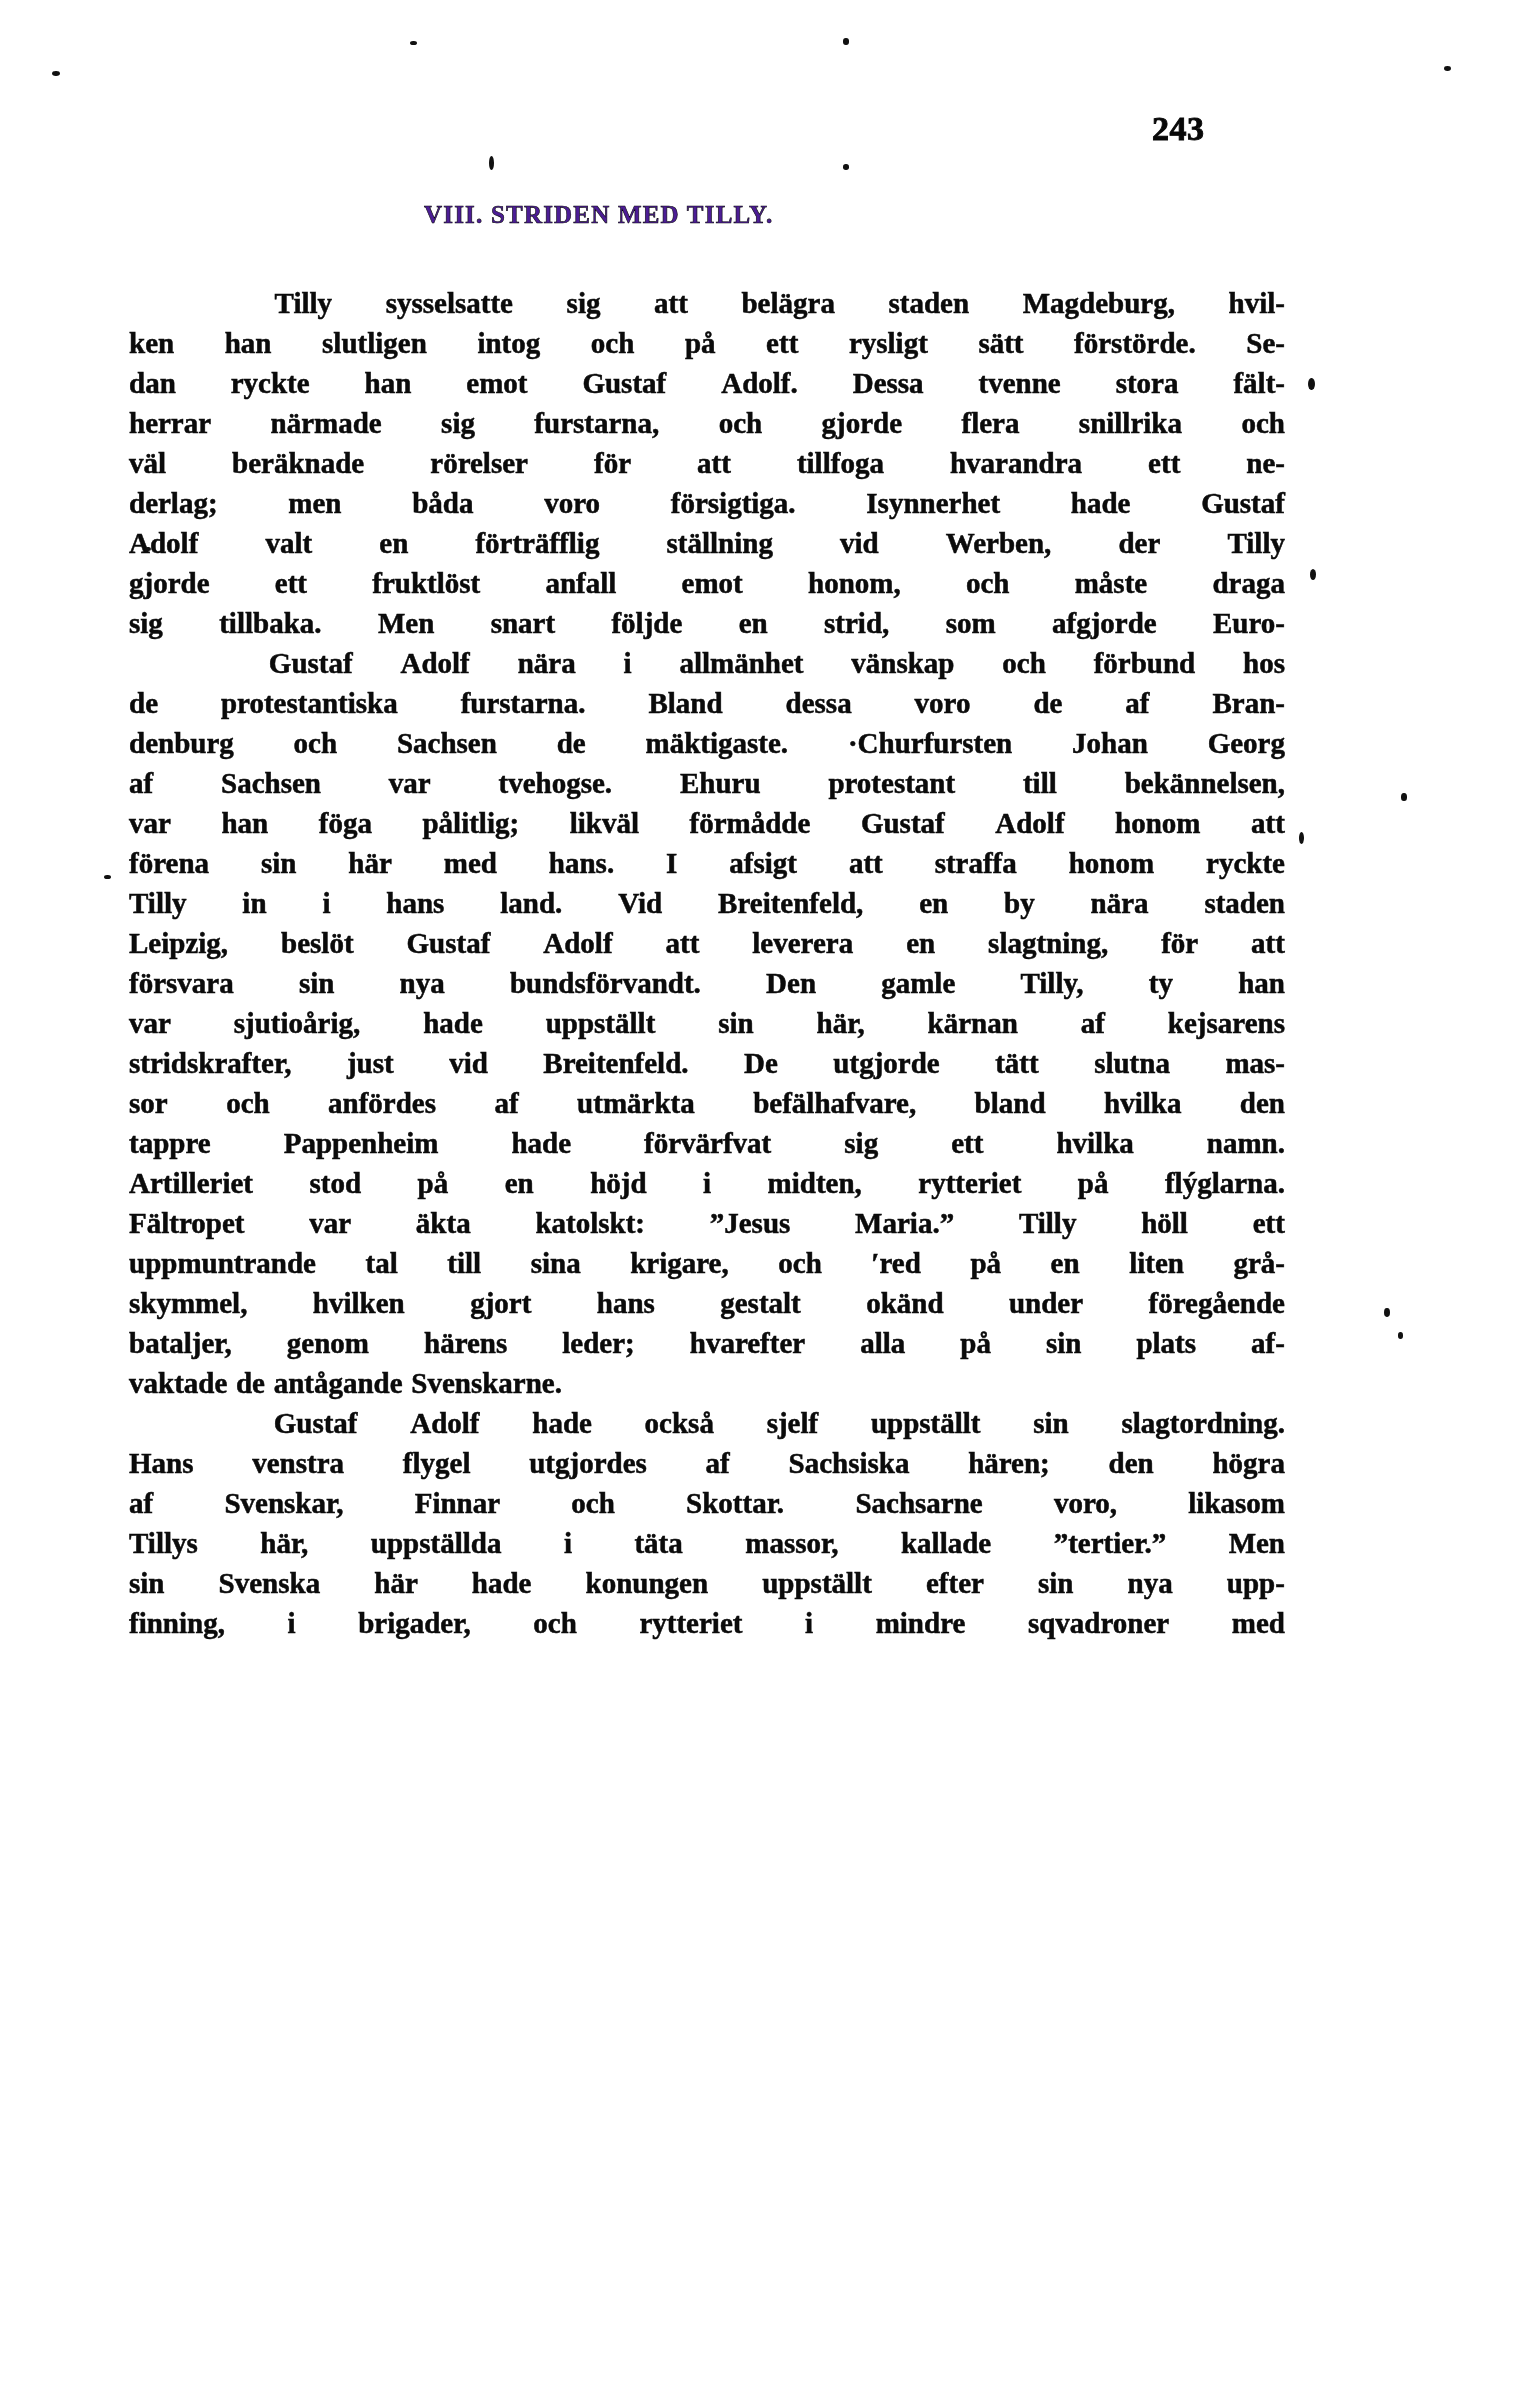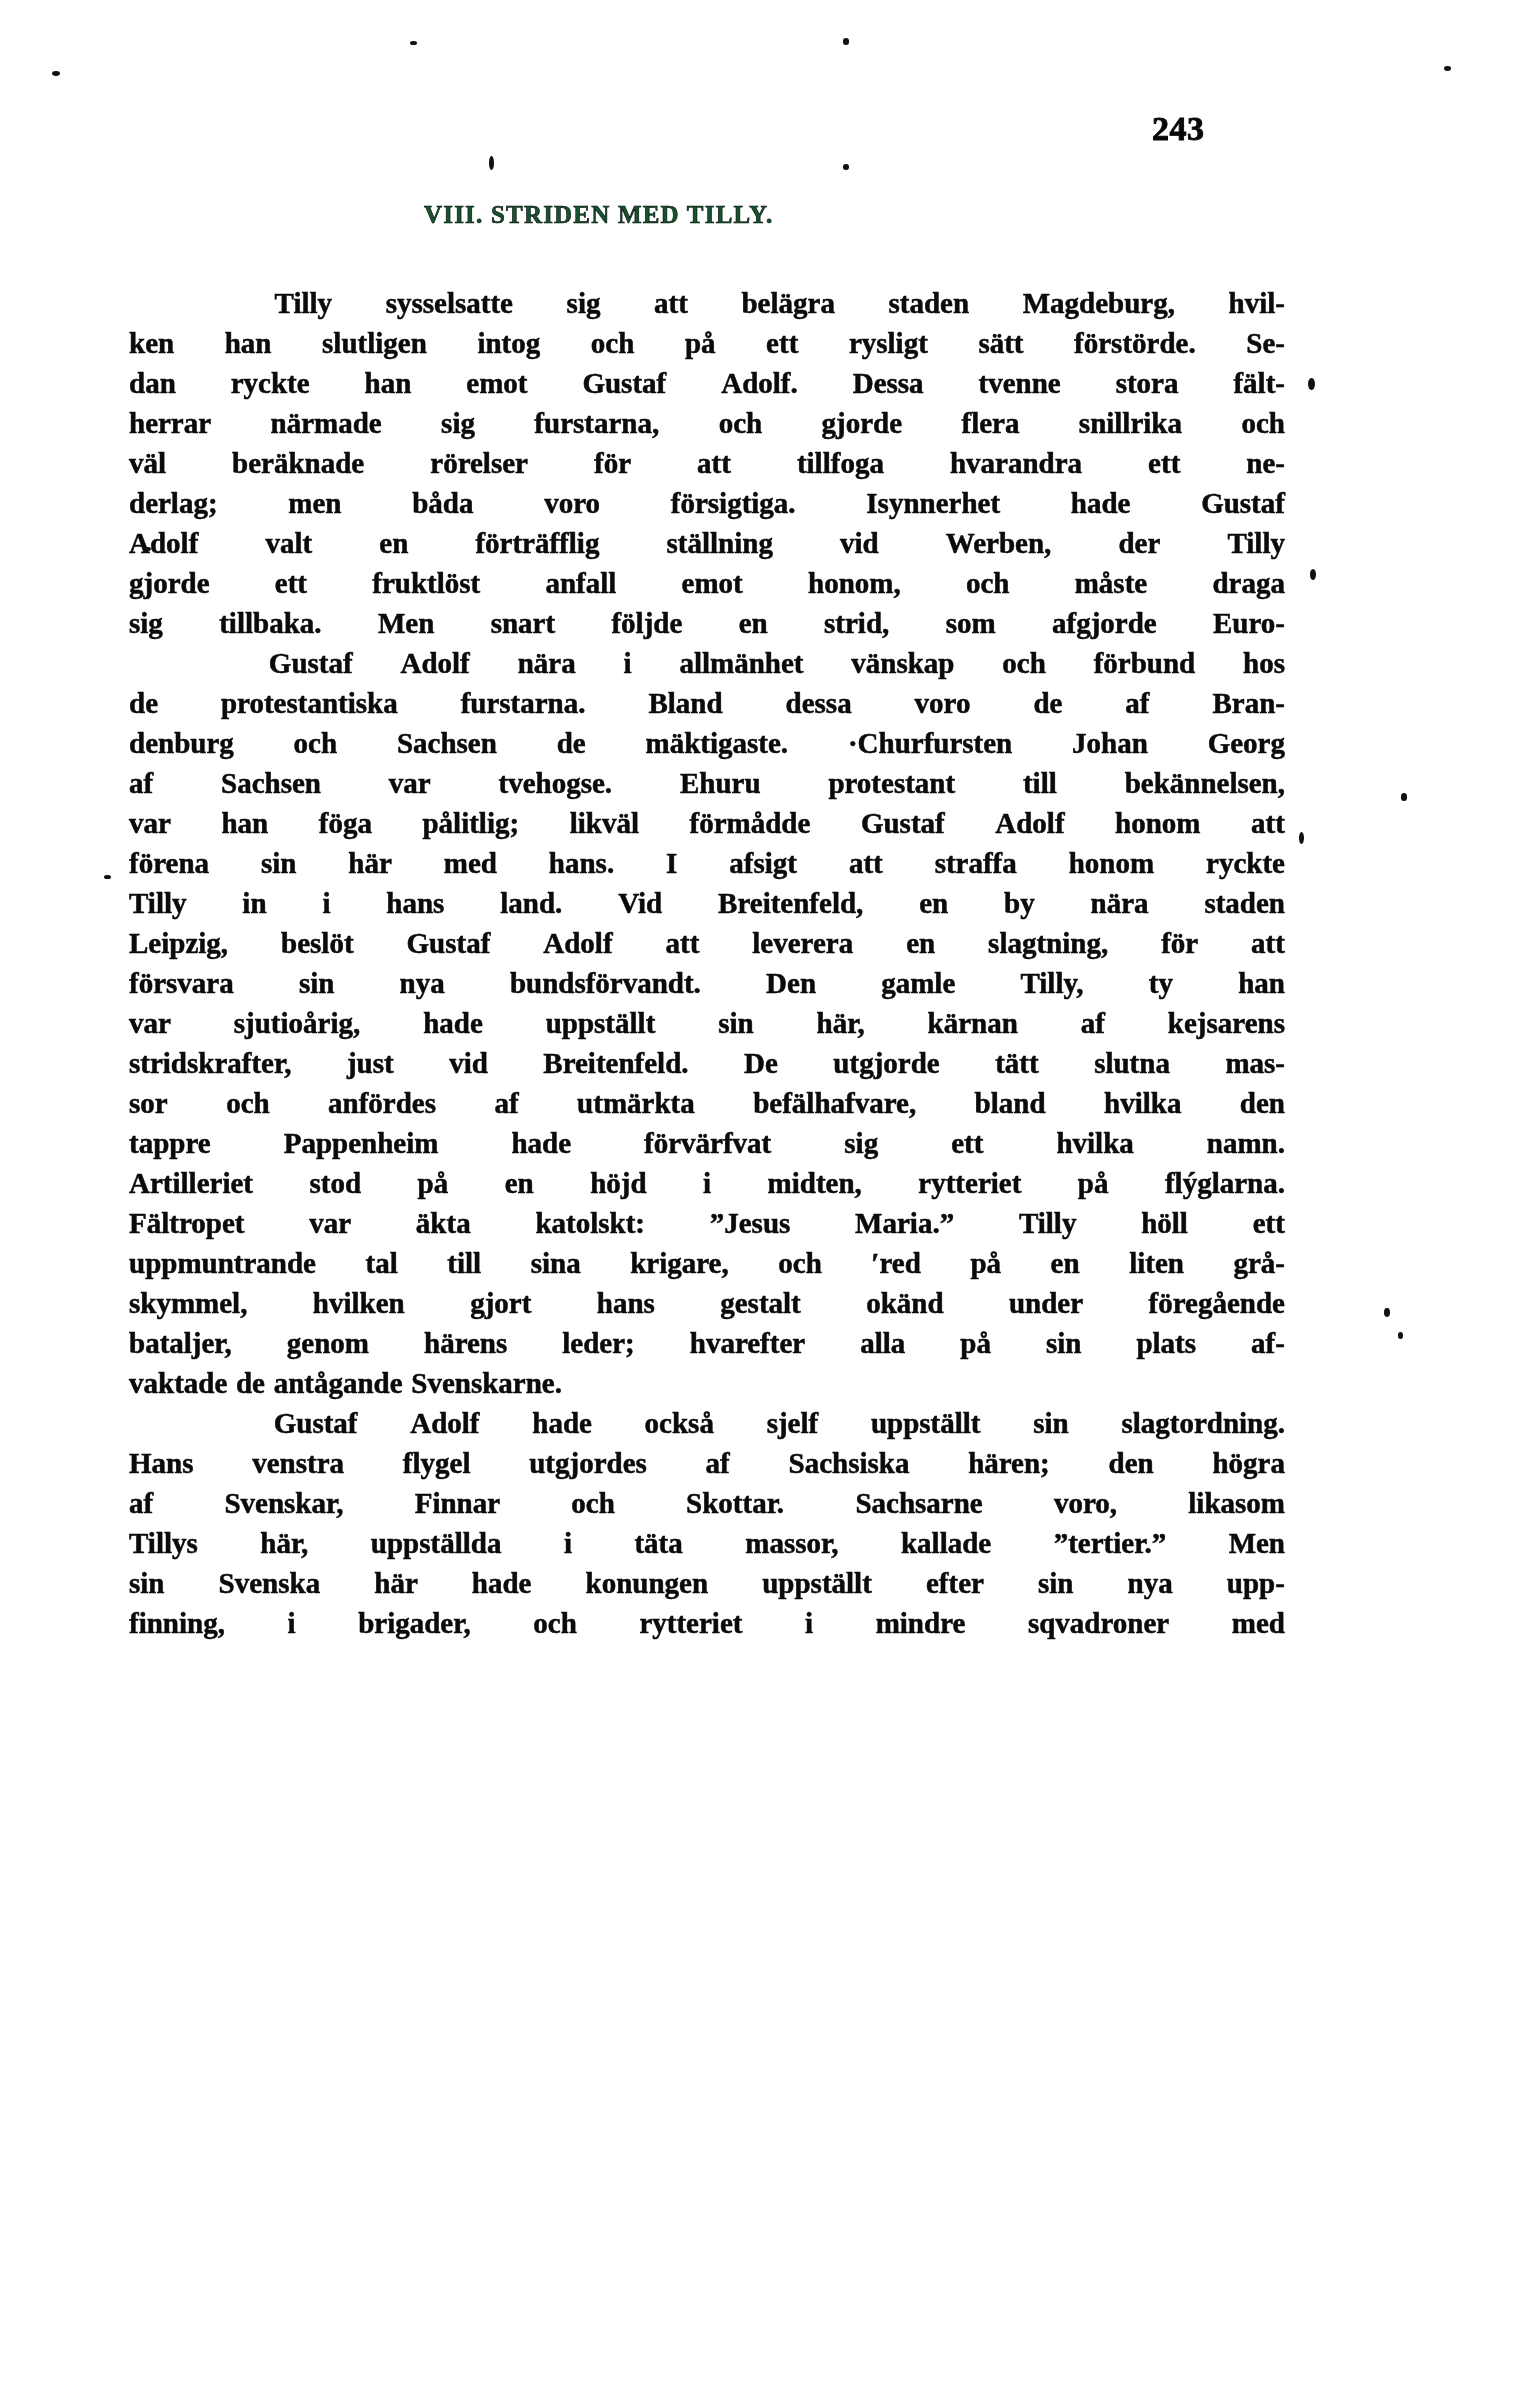--- a/index.html
+++ b/index.html
@@ -36,21 +36,21 @@
 
   .chapter-heading {
     position: absolute;
     top: 202px;
     left: 424px;
     font-family: "Liberation Serif", "DejaVu Serif", serif;
     font-size: 25px;
     font-weight: bold;
     letter-spacing: 1.2px;
     line-height: 1;
-    color: #14532d;
+    color: #4c1d95;
     -webkit-text-stroke: 0.6px #080808;
     white-space: nowrap;
   }
 
   
 
   .textblock {
     position: absolute;
     top: 283px;
     left: 129px;

